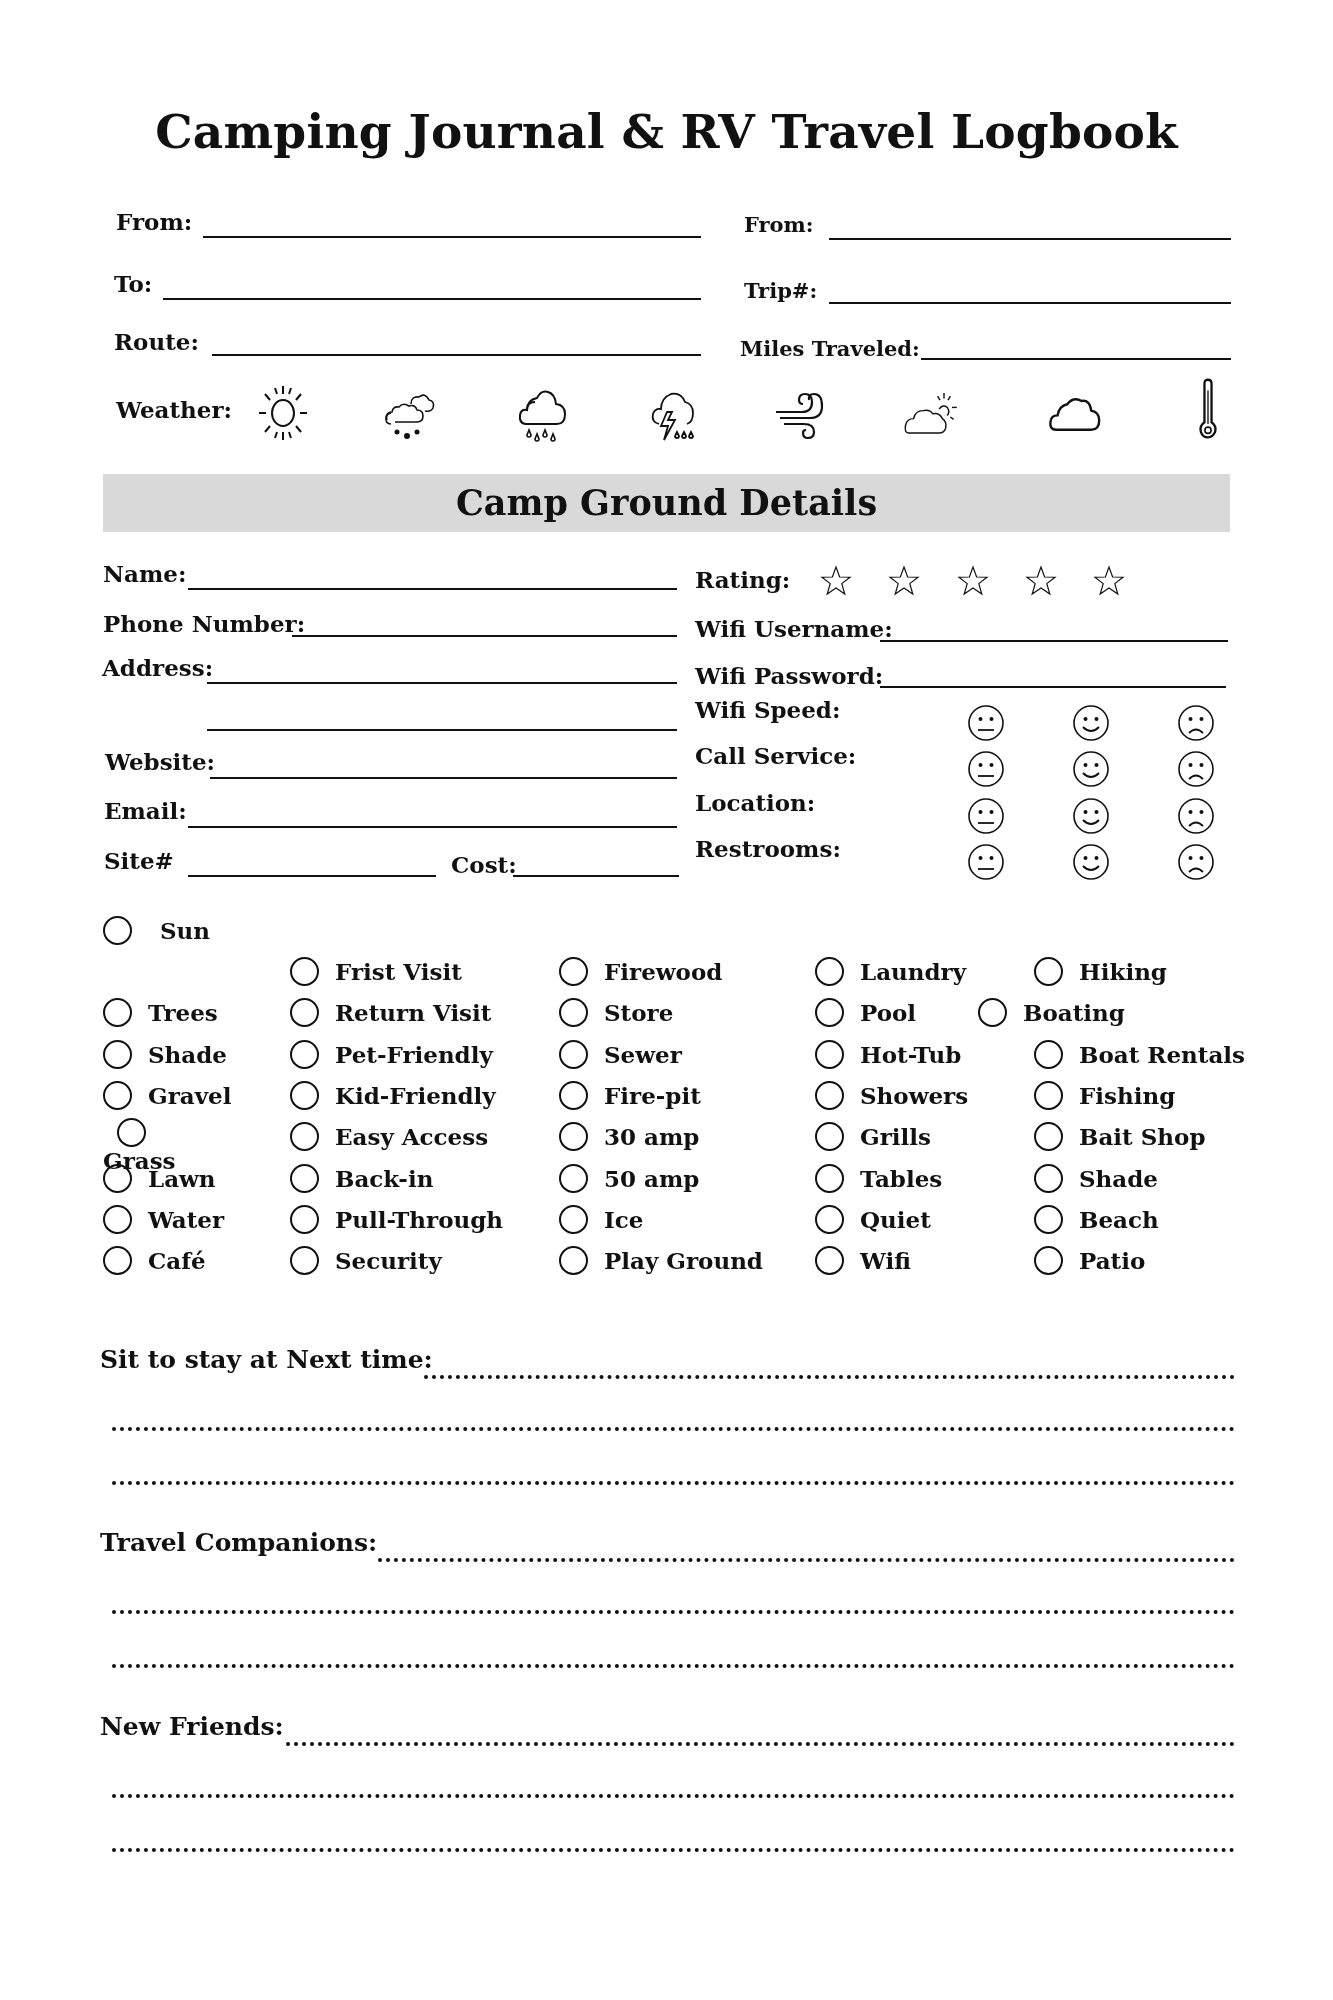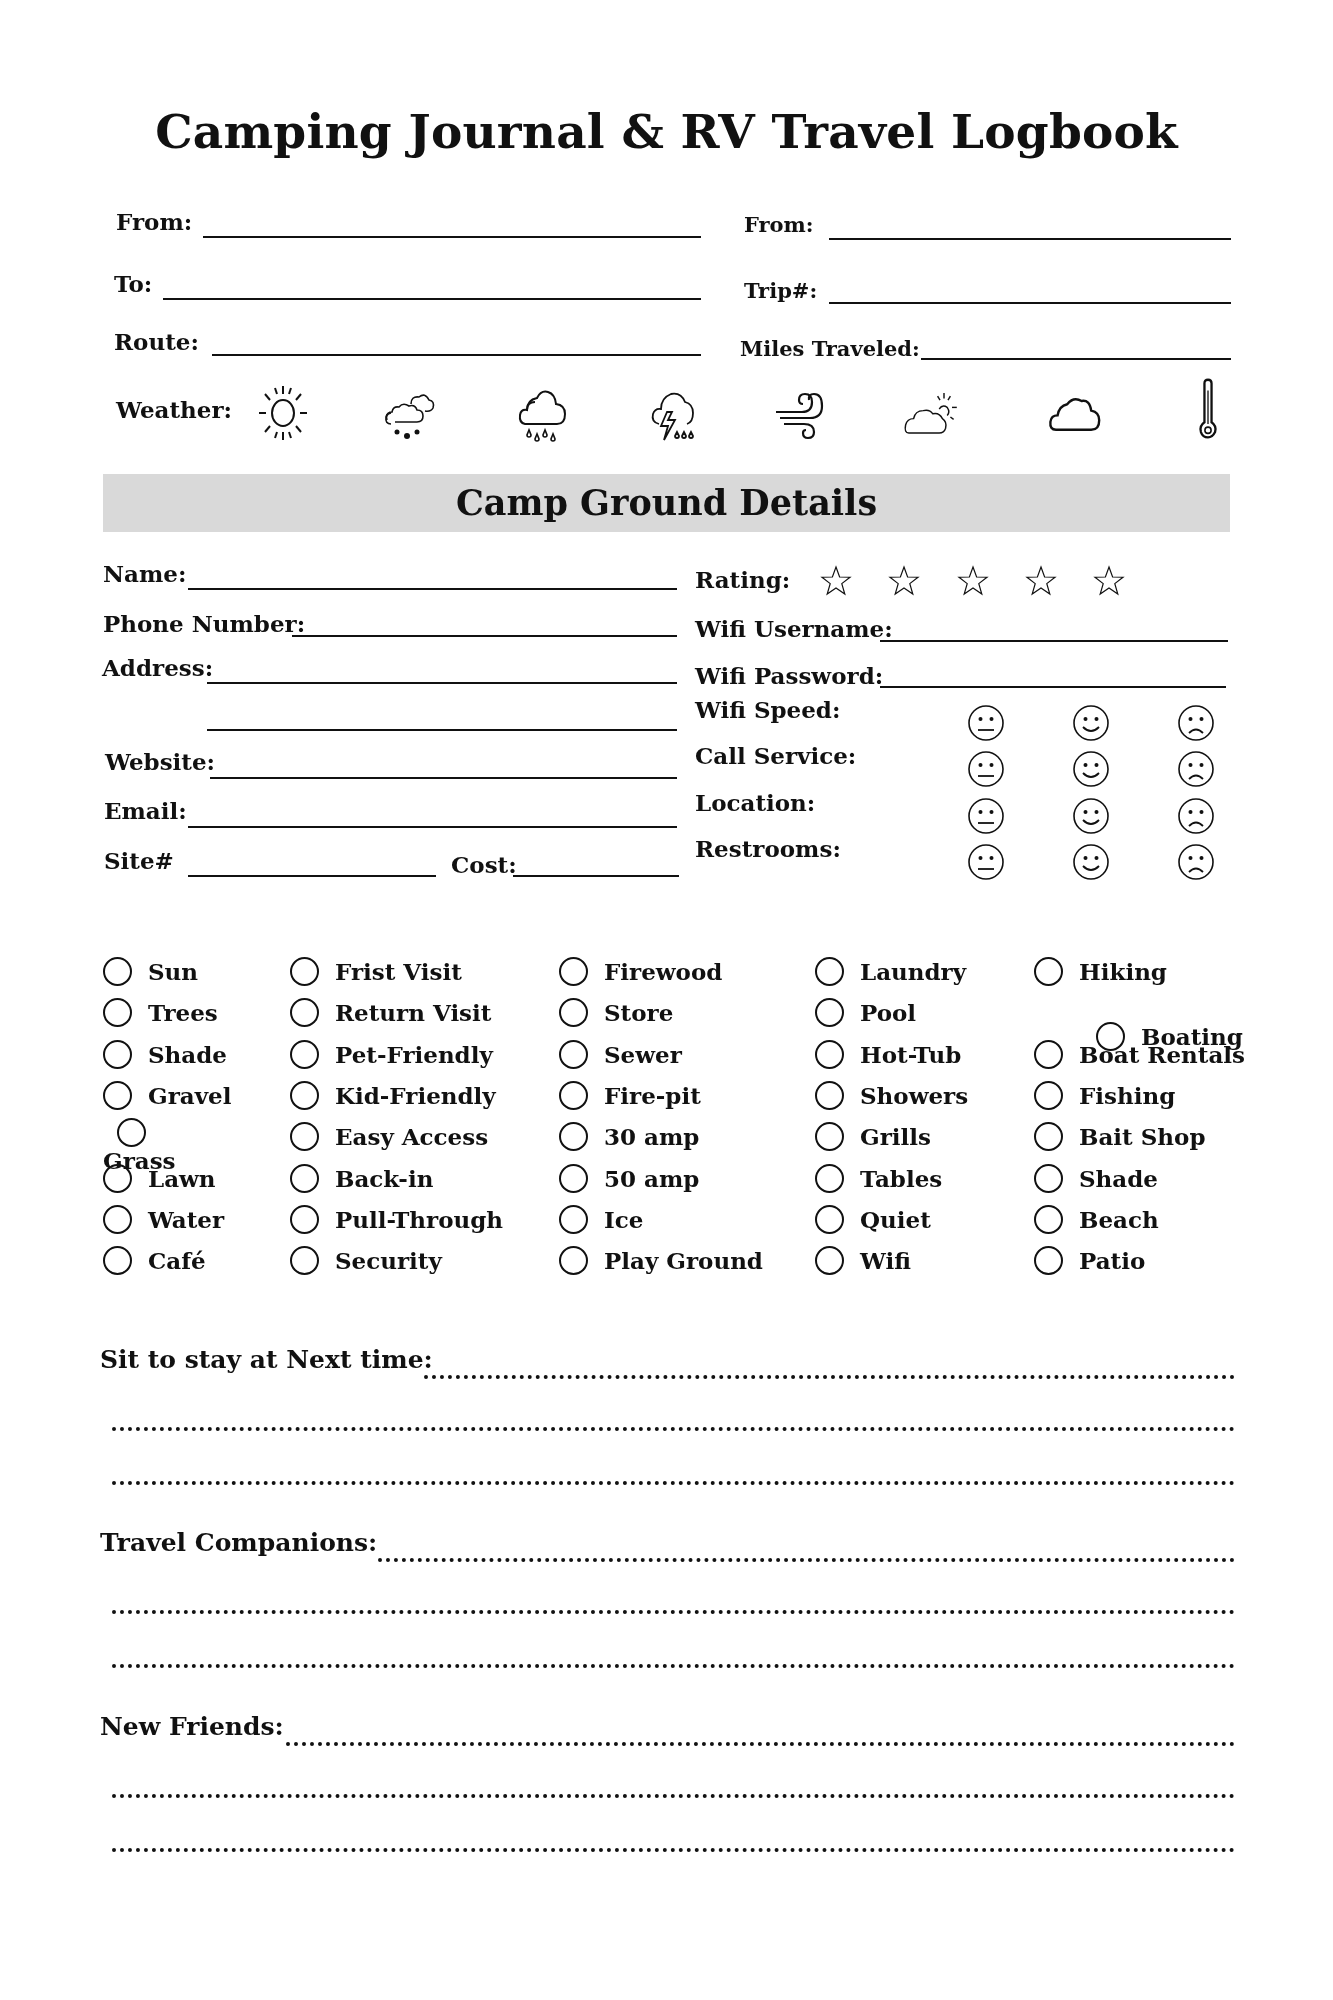--- a/index.html
+++ b/index.html
@@ -236,21 +236,21 @@
     <circle cx="13.5" cy="15" r="2" fill="#111"></circle>
     <circle cx="24.5" cy="15" r="2" fill="#111"></circle>
     <path d="M11 23 Q19 31 27 23" fill="none" stroke="#111" stroke-width="1.8"></path>
   </svg>
 <svg class="abs face" style="left:1177px;top:843px" viewBox="0 0 38 38">
     <circle cx="19" cy="19" r="17" fill="none" stroke="#111" stroke-width="1.6"></circle>
     <circle cx="13.5" cy="15" r="2" fill="#111"></circle>
     <circle cx="24.5" cy="15" r="2" fill="#111"></circle>
     <path d="M12 29 Q19 22 26 29" fill="none" stroke="#111" stroke-width="1.8"></path>
   </svg>
-<div class="abs chk" style="left: 103px; top: 953px;">
+<div class="abs chk" style="left: 103px; top: 912px; gap: 12px;">
     <span class="circle"></span>
     <span class="txt">Sun</span>
   </div>
 <div class="abs chk" style="left: 103px; top: 994px;">
     <span class="circle"></span>
     <span class="txt">Trees</span>
   </div>
 <div class="abs chk" style="left: 103px; top: 1036px;">
     <span class="circle"></span>
     <span class="txt">Shade</span>
@@ -368,21 +368,21 @@
     <span class="txt">Quiet</span>
   </div>
 <div class="abs chk" style="left: 815px; top: 1242px;">
     <span class="circle"></span>
     <span class="txt">Wifi</span>
   </div>
 <div class="abs chk" style="left: 1034px; top: 953px;">
     <span class="circle"></span>
     <span class="txt">Hiking</span>
   </div>
-<div class="abs chk" style="left: 1096px; top: 994px; margin-top: 24px;">
+<div class="abs chk" style="left: 978px; top: 994px;">
     <span class="circle"></span>
     <span class="txt">Boating</span>
   </div>
 <div class="abs chk" style="left: 1034px; top: 1036px;">
     <span class="circle"></span>
     <span class="txt">Boat Rentals</span>
   </div>
 <div class="abs chk" style="left: 1034px; top: 1077px;">
     <span class="circle"></span>
     <span class="txt">Fishing</span>

